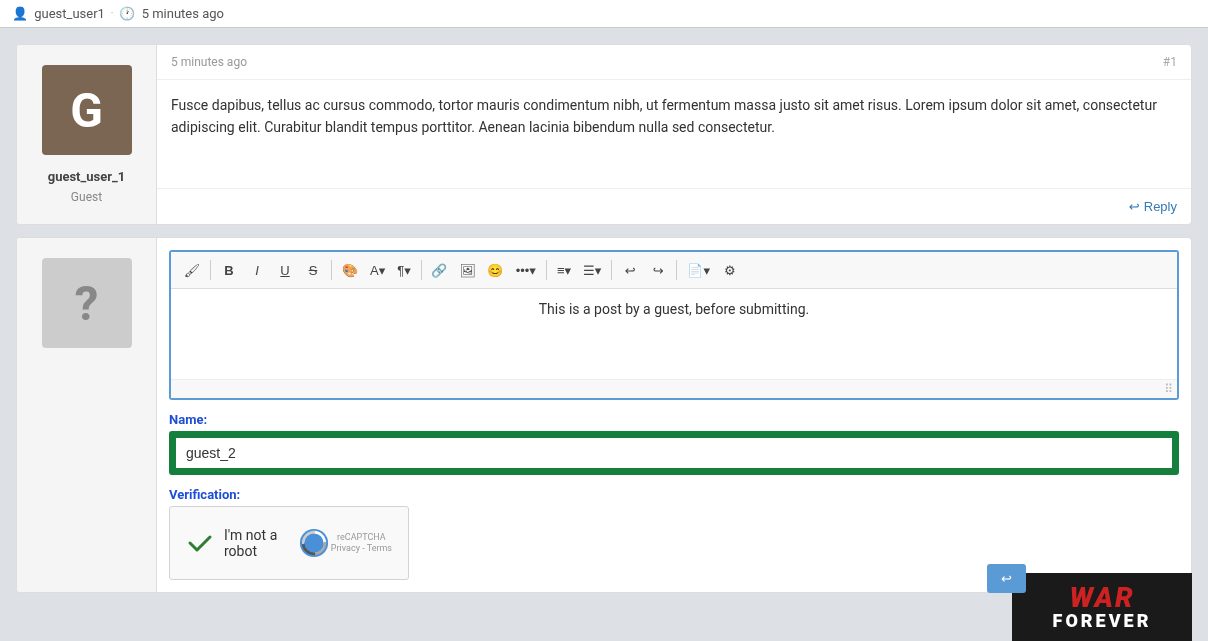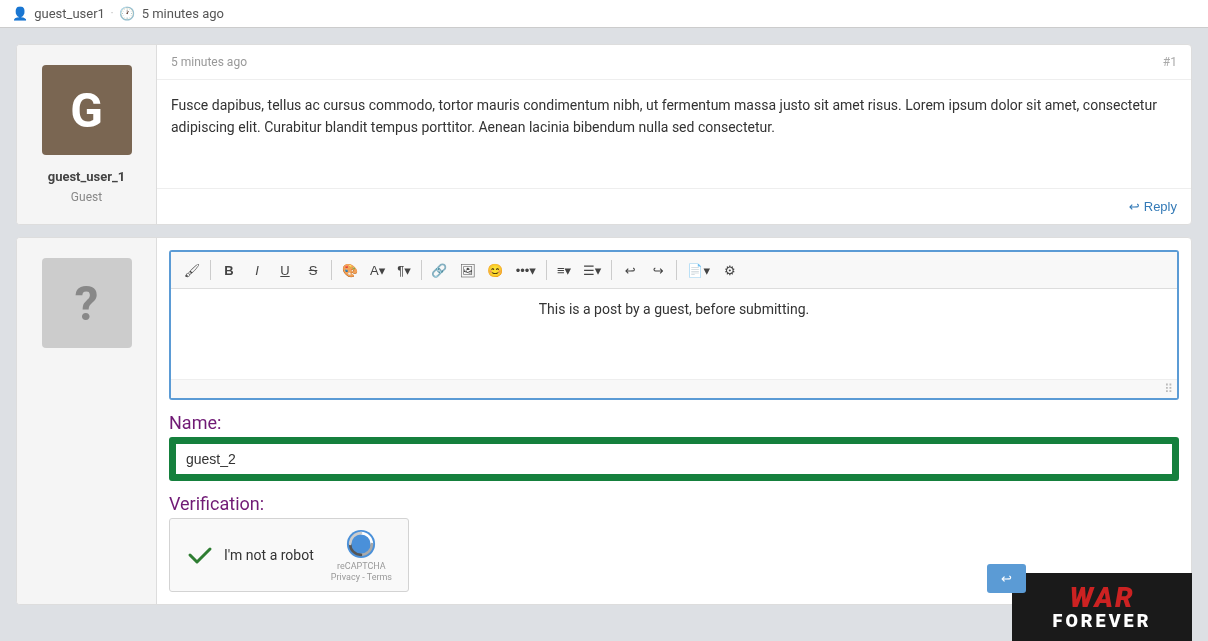--- a/index.html
+++ b/index.html
@@ -212,23 +212,23 @@
       font-size: 12px;
     }
 
     
     .form-group {
       display: flex;
       flex-direction: column;
       gap: 4px;
     }
     .form-label {
-      font-size: 18px;
-      color: #701a75;
-      font-weight: 400;
+      font-size: 13px;
+      color: #1d4ed8;
+      font-weight: 700;
     }
     .form-input {
       border: 7px solid #15803d;
       border-radius: 3px;
       padding: 7px 10px;
       font-size: 14px;
       color: #333;
       outline: none;
       width: 100%;
     }
@@ -262,21 +262,21 @@
     .checkmark-icon svg {
       width: 28px;
       height: 28px;
     }
     .recaptcha-label {
       font-size: 14px;
       color: #333;
     }
     .recaptcha-logo-area {
       display: flex;
-      flex-direction: column;
+      flex-direction: row;
       align-items: center;
       gap: 1px;
     }
     .recaptcha-logo {
       width: 32px;
       height: 32px;
     }
     .recaptcha-brand {
       font-size: 9px;
       color: #999;

